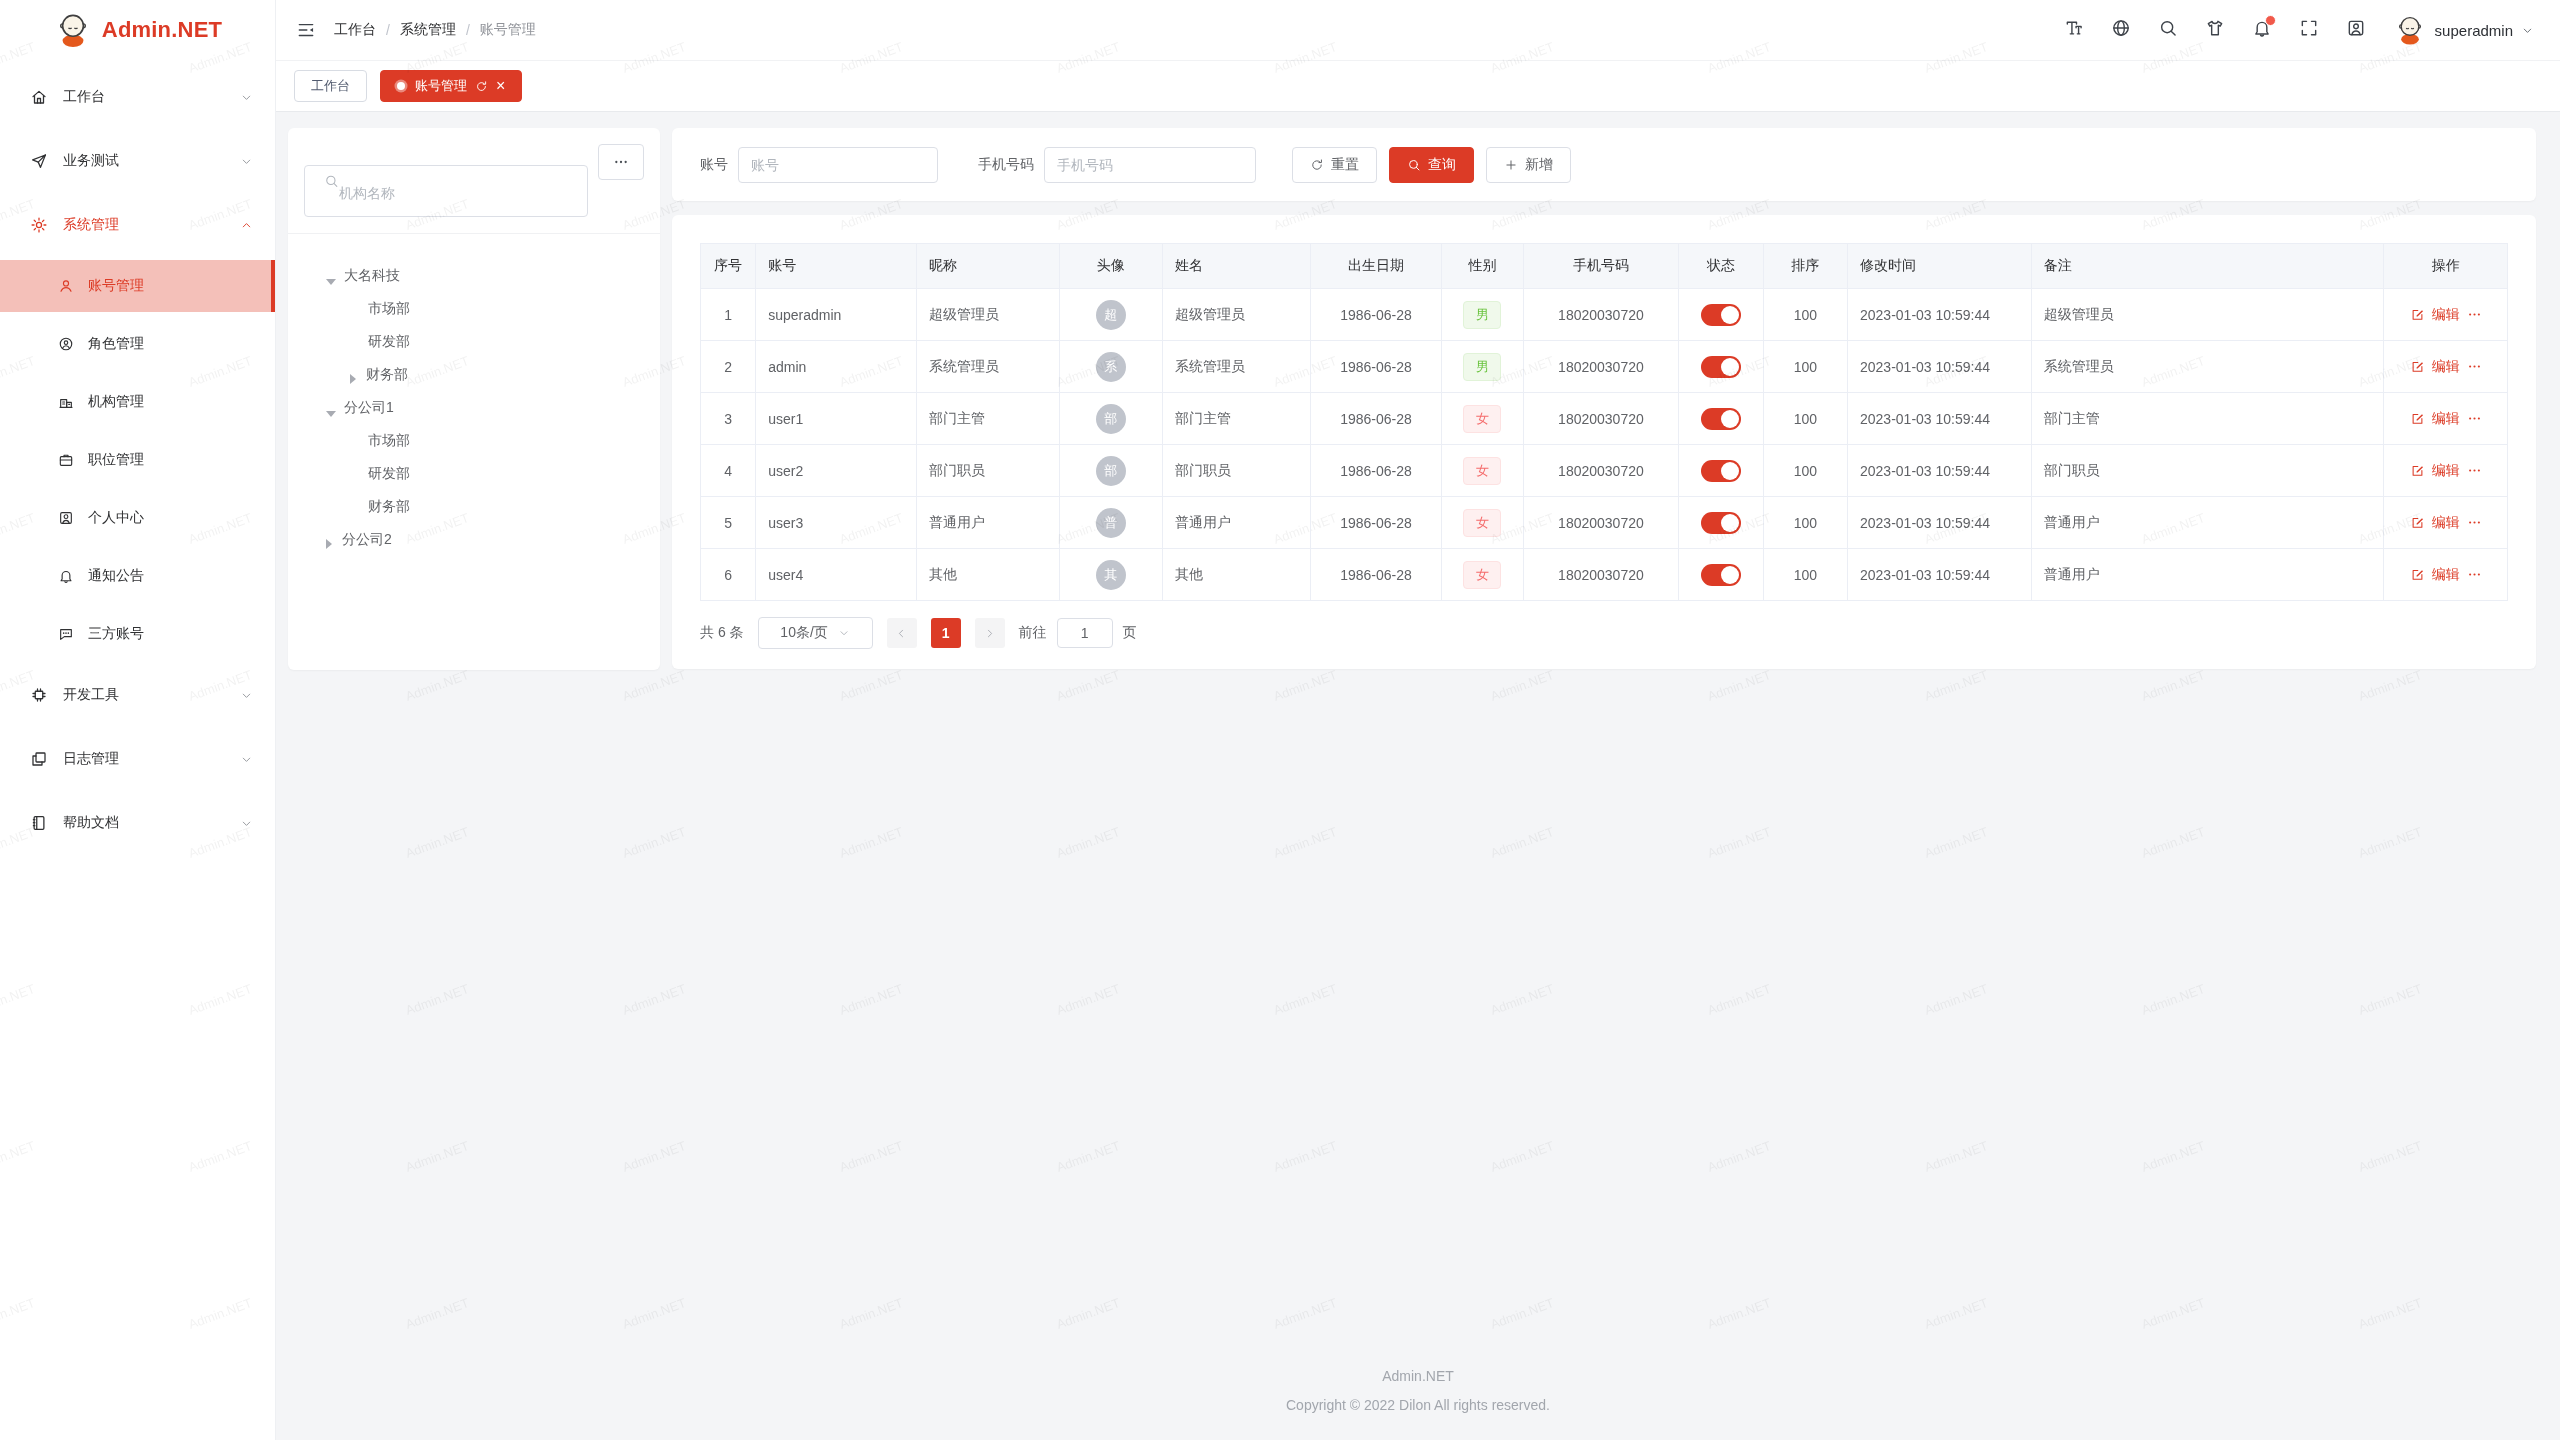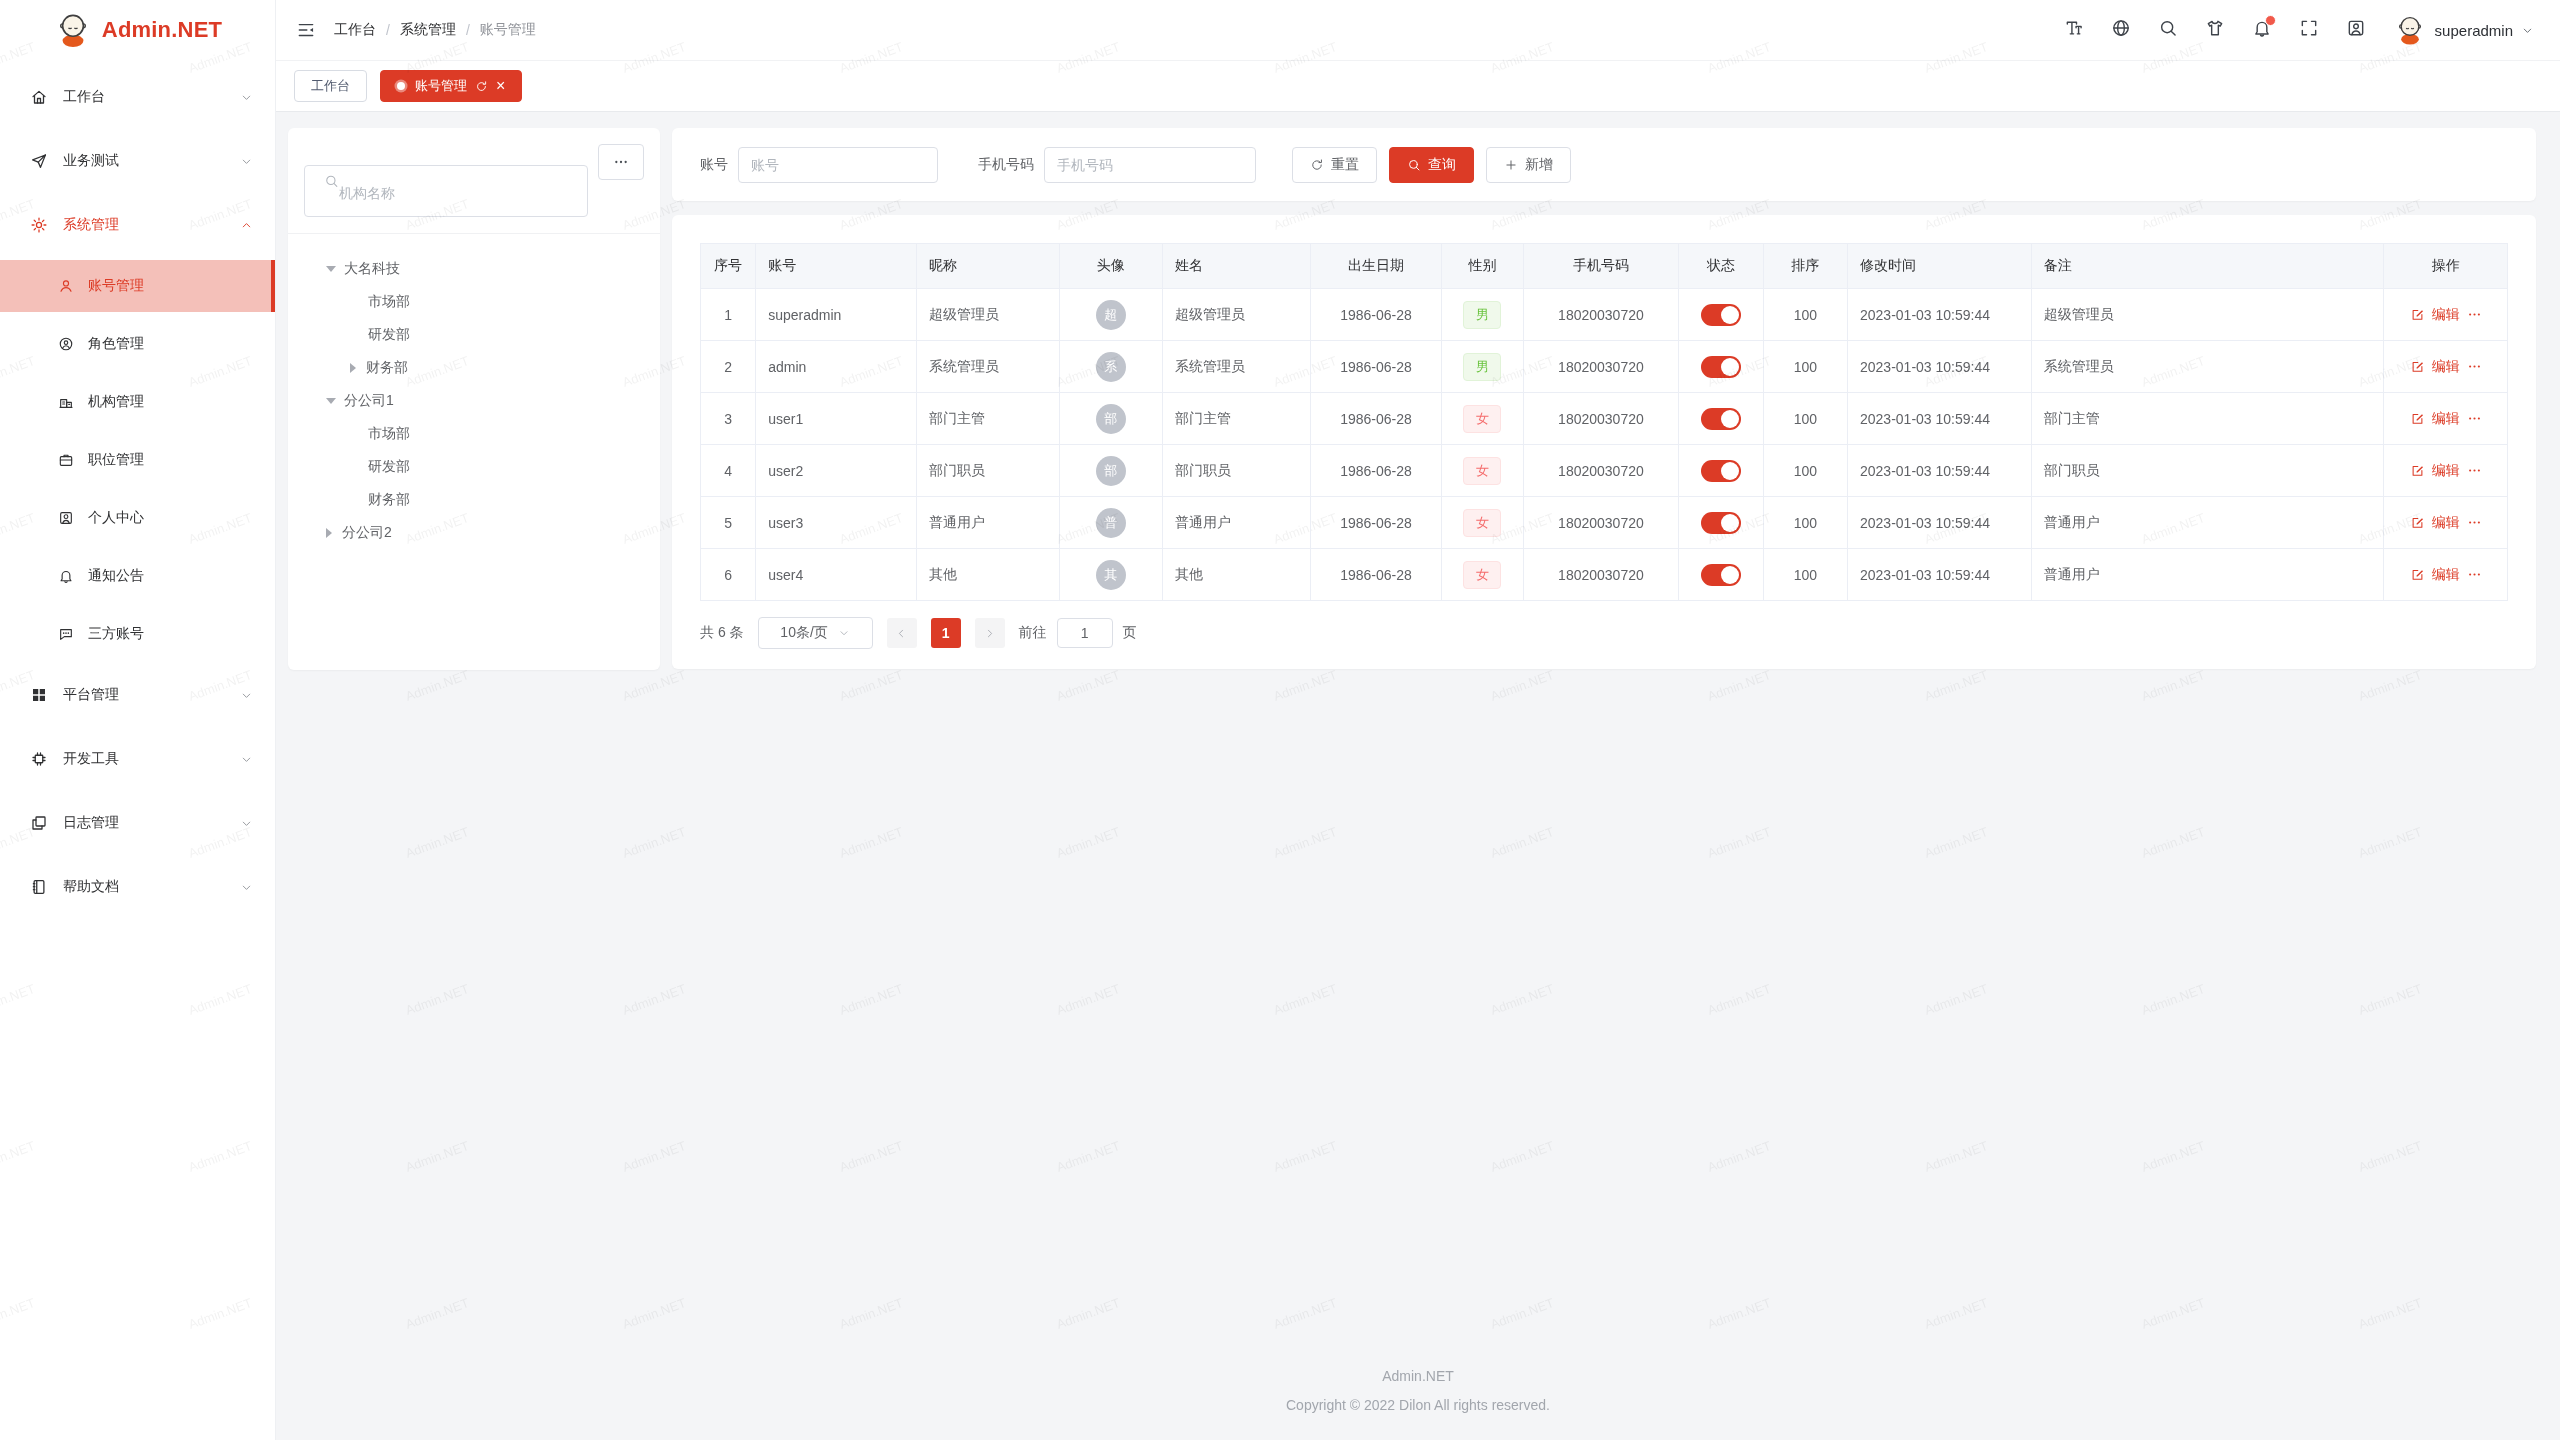--- a/index.html
+++ b/index.html
@@ -56,21 +56,21 @@
   .card{background:#fff;border-radius:6px;box-shadow:0 1px 2px rgba(0,0,0,.04);box-sizing:border-box;}
   .org-card{width:372px;flex:0 0 372px;height:542px;padding:16px;}
   .org-top{display:flex;gap:10px;}
   .search-box{position:relative;flex:1;}
   .search-box .ic{position:absolute;left:10px;top:50%;transform:translateY(-50%);color:#b1b6bd;}
   .org-search{width:100%;height:52px;border:1px solid var(--bd);border-radius:4px;padding:4px 10px 0 34px;font-size:14px;color:var(--txt2);box-sizing:border-box;outline:none;font-family:inherit;margin-top:21px;}
   input::placeholder{color:#b1b6bd;}
   .more-btn{width:46px;height:36px;border:1px solid var(--bd);border-radius:4px;background:#fff;display:flex;align-items:center;justify-content:center;color:#4a4f55;cursor:pointer;}
   .org-divider{border:none;border-top:1px solid #f0f1f3;margin:16px -16px 0;}
   .tree{padding-top:18px;}
-  .tree-node{height:33px;display:flex;align-items:center;gap:6px;font-size:14px;color:var(--txt2);cursor:pointer;}
+  .tree-node{height:33px;display:flex;align-items:flex-end;gap:6px;font-size:14px;color:var(--txt2);cursor:pointer;}
   .tree-node.lvl0{padding-left:20px;}
   .tree-node.lvl1{padding-left:44px;}
   .caret{width:0;height:0;display:inline-block;}
   .caret.down{border-left:5px solid transparent;border-right:5px solid transparent;border-top:6px solid #a8abb2;margin:0 2px;}
   .caret.right{border-top:5px solid transparent;border-bottom:5px solid transparent;border-left:6px solid #a8abb2;margin:0 4px 0 2px;}
   .caret-ph{width:14px;display:inline-block;}
 
   .right-col{flex:1;display:flex;flex-direction:column;gap:14px;margin-right:6px;min-width:0;}
   .filter-card{height:73px;display:flex;align-items:center;padding:0 28px;}
   .f-label{font-size:14px;color:var(--txt2);margin-right:10px;white-space:nowrap;}
@@ -241,36 +241,20 @@
           <li class="s-item">
             <span class="ic">
               <svg width="16" height="16" viewBox="0 0 24 24" fill="none" stroke="currentColor" stroke-width="1.7" stroke-linecap="round" stroke-linejoin="round">
                 <path d="M4 5.5h16V16H9.5L4 20z"></path>
                 <path d="M8.5 10.7h.01M12 10.7h.01M15.5 10.7h.01" stroke-width="2.4"></path>
               </svg>
             </span>
             <span class="m-label">三方账号</span>
           </li>
         </ul>
-        <li class="m-item">
-          <span class="ic">
-            <svg width="18" height="18" viewBox="0 0 24 24" fill="none" stroke="currentColor" stroke-width="1.7" stroke-linecap="round" stroke-linejoin="round">
-              <rect x="4" y="4" width="7" height="7" fill="currentColor" stroke="none"></rect>
-              <rect x="13" y="4" width="7" height="7" fill="currentColor" stroke="none"></rect>
-              <rect x="4" y="13" width="7" height="7" fill="currentColor" stroke="none"></rect>
-              <rect x="13" y="13" width="7" height="7" fill="currentColor" stroke="none"></rect>
-            </svg>
-          </span>
-          <span class="m-label">平台管理</span>
-          <span class="ic chev">
-            <svg width="13" height="13" viewBox="0 0 24 24" fill="none" stroke="currentColor" stroke-width="1.7" stroke-linecap="round" stroke-linejoin="round">
-              <path d="M6 9.5l6 6 6-6"></path>
-            </svg>
-          </span>
-        </li>
         <li class="m-item">
           <span class="ic">
             <svg width="18" height="18" viewBox="0 0 24 24" fill="none" stroke="currentColor" stroke-width="1.7" stroke-linecap="round" stroke-linejoin="round">
               <rect x="7" y="7" width="10" height="10" rx="1"></rect>
               <path d="M10 7V4M14 7V4M10 20v-3M14 20v-3M7 10H4M7 14H4M20 10h-3M20 14h-3"></path>
             </svg>
           </span>
           <span class="m-label">开发工具</span>
           <span class="ic chev">
             <svg width="13" height="13" viewBox="0 0 24 24" fill="none" stroke="currentColor" stroke-width="1.7" stroke-linecap="round" stroke-linejoin="round">

